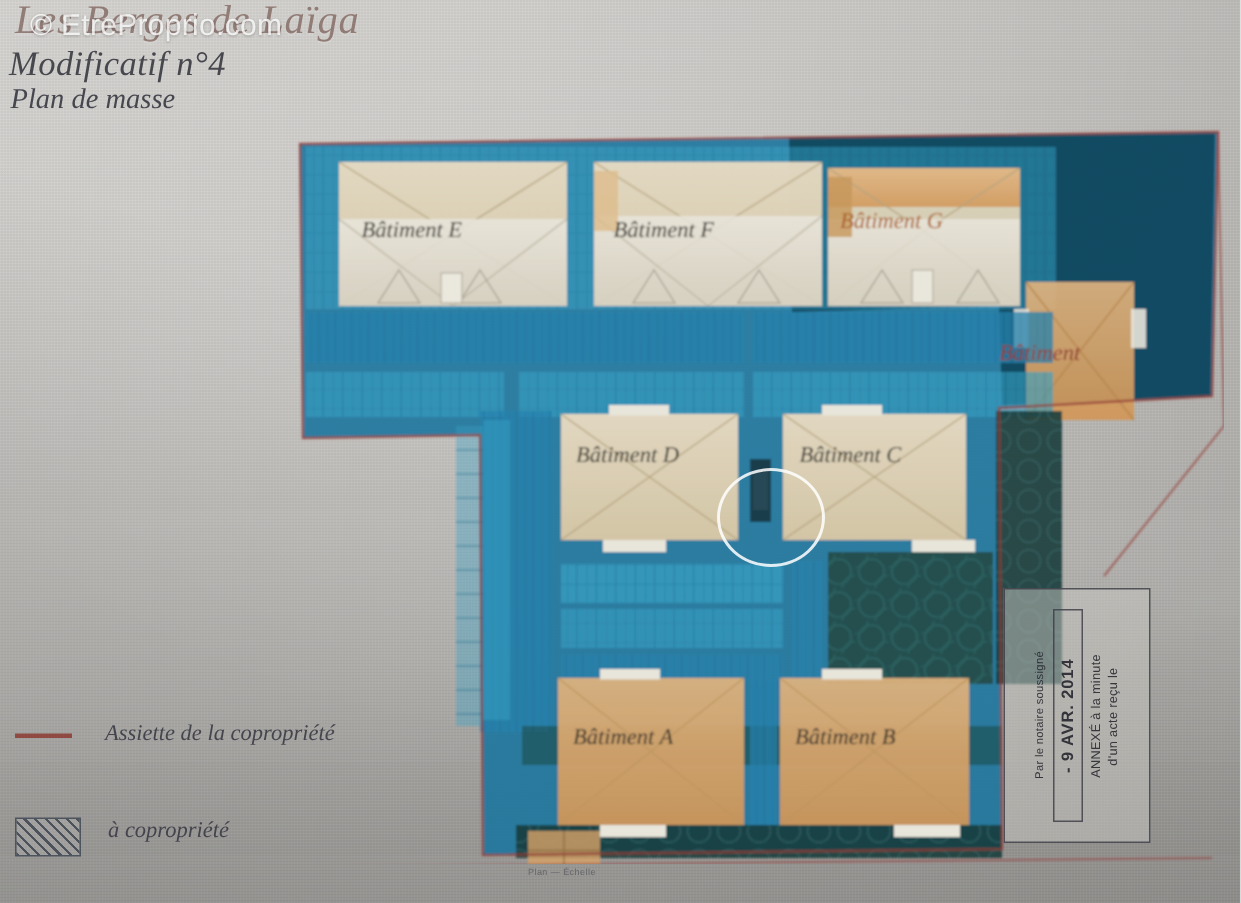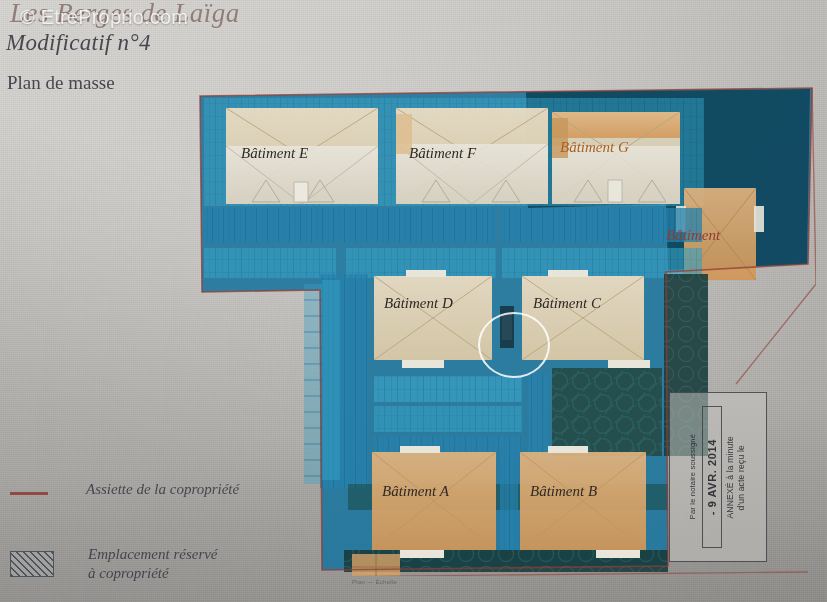--- a/index.html
+++ b/index.html
@@ -63,22 +63,23 @@
   }
   #title-sub {
     left: 6px; top: 30px;
     font-size: 23px;
     color: #3c3c44;
     letter-spacing: .3px;
     opacity: .92;
     font-style: italic;
   }
   #title-plan {
-    left: 7px; top: 72px;
+    left: 7px; top: 56px;
     font-size: 19px;
+    font-style: italic;
     color: #3b3b45;
     opacity: .92;
     text-align: right;
   }
 
   
   #watermark {
     position: absolute;
     left: 20px; top: 6px;
     z-index: 40;
@@ -98,22 +99,21 @@
     z-index: 6;
     filter: saturate(.92) brightness(.97);
   }
   #plan svg { display: block; }
 
   
   .legend-row {
     position: absolute;
     z-index: 14;
     display: flex;
-    align-items: center;
-    gap: 16px;
+    align-items: flex-start;
   }
   #legend-assiette { left: 10px; top: 480px; }
   #legend-emplacement { left: 10px; top: 545px; }
 
   .legend-swatch-line {
     width: 38px; height: 3px;
     background: #8d3b32;
     margin-top: 9px;
     margin-right: 22px;
     opacity: .85;
@@ -407,21 +407,20 @@
   <div id="watermark">© EtreProprio.com</div>
 
   <div class="legend-row" id="legend-assiette">
     <div class="legend-swatch-line"></div>
     <div class="legend-text">Assiette de la copropriété</div>
   </div>
 
   <div class="legend-row" id="legend-emplacement">
     <div class="legend-swatch-hatch"></div>
     <div class="legend-text">
-      <div>Emplacement réservé</div>
       <div>à copropriété</div>
     </div>
   </div>
 
   <div id="stamp">
     <div id="stamp-inner">
       <div class="stamp-txt"><span>ANNEXÉ à la minute</span>
 <span>d'un acte reçu le</span></div>
       <div id="stamp-date-box">
         <div id="stamp-date">- 9 AVR. 2014</div>

